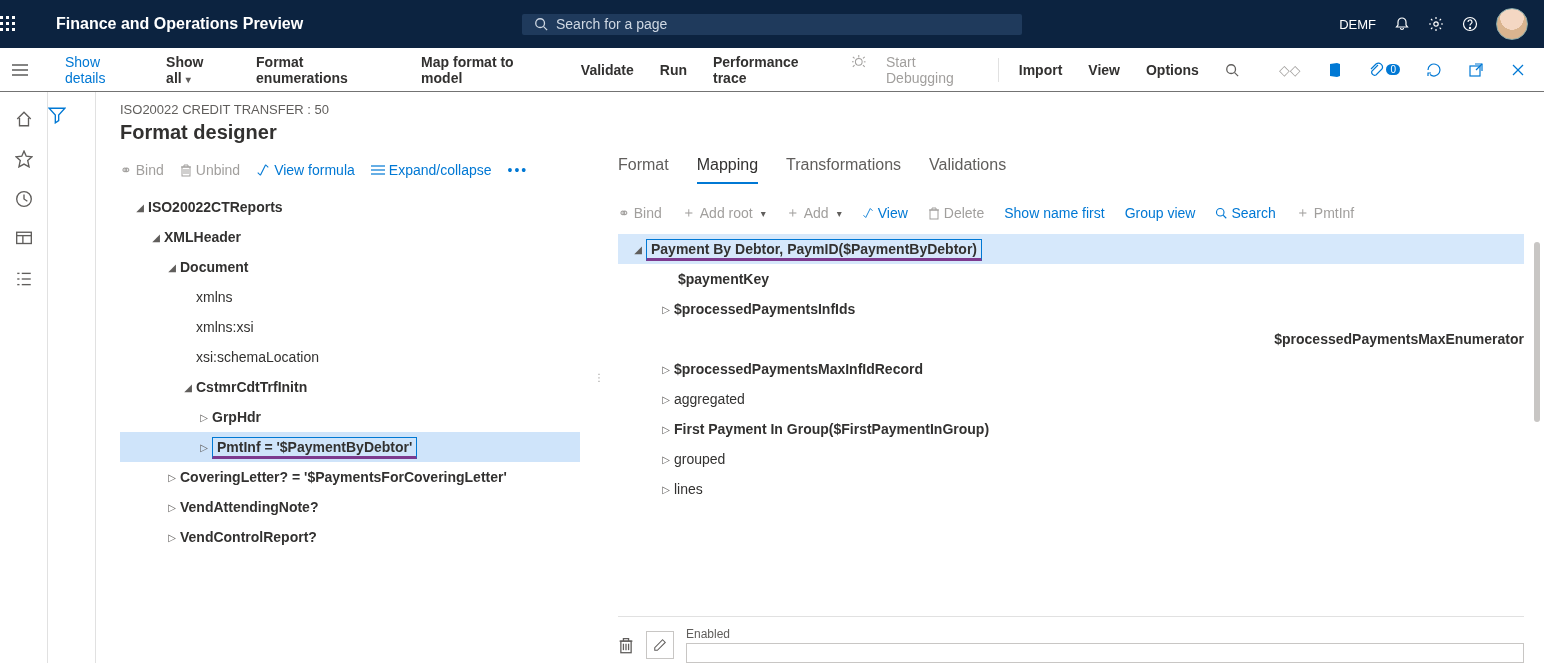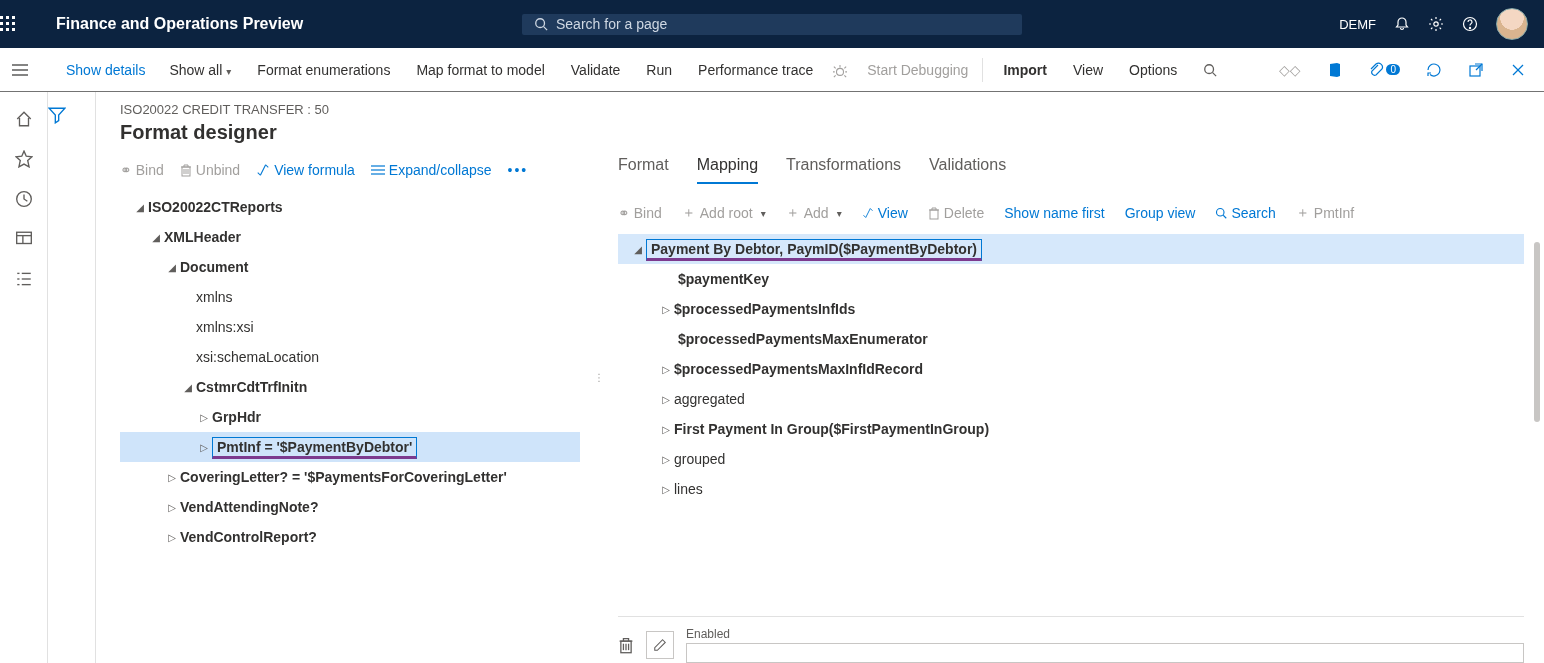--- a/index.html
+++ b/index.html
@@ -8,21 +8,21 @@
   .topbar .waffle { width: 48px; text-align: center; font-size: 16px; }
   .topbar .title { font-size: 16px; font-weight: 600; margin-left: 8px; white-space: nowrap; }
   .topbar .search { margin-left: auto; margin-right: auto; position: absolute; left: 50%; transform: translateX(-50%); background: #1f3a5c; height: 21px; width: 500px; border-radius: 2px; display: flex; align-items: center; padding: 0 12px; color: #cfd8e3; }
   .topbar .search svg { margin-right: 8px; flex-shrink:0; }
   .topbar .right { margin-left: auto; display: flex; align-items: center; gap: 18px; padding-right: 16px; }
   .topbar .right .txt { font-size: 13px; }
   .topbar .avatar { width: 32px; height: 32px; border-radius: 50%; background: radial-gradient(circle at 50% 30%, #f4d7c3 45%, #d9b48f 46%); border:1px solid #8aa; }
   .cmdbar { height: 44px; border-bottom: 1px solid #737373; display: flex; align-items: center; padding: 0 12px; gap: 14px; font-size: 14px; }
   .cmdbar .menu-btn { width: 36px; text-align:center; }
   .cmdbar .link { color: #0078d4; cursor:pointer; padding: 6px 4px; }
-  .cmdbar .item { color: #323130; cursor:pointer; padding: 6px 6px; }
+  .cmdbar .item { color: #323130; cursor:pointer; padding: 6px 6px; font-weight: bold; }
   .cmdbar .disabled { color: #a19f9d; }
   .cmdbar .sep { width:1px; height:24px; background:#e1e1e1; }
   .cmdbar .spacer { flex:1; }
   .cmdbar .iconbtn { color:#605e5c; padding:4px 6px; display:flex; align-items:center; }
   .cmdbar .badge { background:#0078d4;color:#fff;border-radius:8px;font-size:10px;padding:0 4px;margin-left:2px;}
   .mainrow { display: flex; height: calc(663px - 48px - 44px); }
   .leftrail { width: 48px; border-right: 1px solid #e1e1e1; display:flex; flex-direction:column; align-items:center; gap:22px; padding-top:18px; color:#605e5c; }
   .filtercol { width: 48px; border-right: 1px solid #e1e1e1; padding-top:14px; text-align:center; color:#0078d4; }
   .content { flex:1; display:flex; }
   .leftpanel { width: 500px; padding: 10px 0 0 24px; border-right:0; }
@@ -112,21 +112,21 @@
         <line x1="0" y1="12" x2="16" y2="12"></line>
       </svg>
   </div>
   <span class="link">Show details</span>
   <span class="item chev">Show all</span>
   <span class="item">Format enumerations</span>
   <span class="item">Map format to model</span>
   <span class="item">Validate</span>
   <span class="item">Run</span>
   <span class="item">Performance trace</span>
-  <span class="disabled" style="display:flex;align-items:flex-end;gap:20px;">
+  <span class="disabled" style="display:flex;align-items:flex-start;gap:20px;">
     <svg width="14" height="14" viewBox="0 0 16 16" fill="none" stroke="#a19f9d" stroke-width="1.2">
         <circle cx="8" cy="9" r="4"></circle>
         <line x1="8" y1="1" x2="8" y2="4"></line>
         <line x1="3" y1="5" x2="1" y2="3"></line>
         <line x1="13" y1="5" x2="15" y2="3"></line>
         <line x1="2" y1="9" x2="0" y2="9"></line>
         <line x1="14" y1="9" x2="16" y2="9"></line>
         <line x1="3" y1="13" x2="1" y2="15"></line>
         <line x1="13" y1="13" x2="15" y2="15"></line>
       </svg>
@@ -363,21 +363,21 @@
           <span class="arr">◢</span>
           <span style="display:inline-block;border-radius:8px;"><span class="bold boxed underline">Payment By Debtor, PaymID($PaymentByDebtor)</span></span>
         </div>
         <div class="treerow" style="padding-left:60px;">
             <span class="bold">$paymentKey</span>
           </div>
         <div class="treerow" style="padding-left:40px;">
             <span class="arr">▷</span>
             <span class="bold">$processedPaymentsInfIds</span>
           </div>
-        <div class="treerow" style="padding-left:60px;">
+        <div class="treerow" style="padding-left:60px;justify-content:flex-end;">
             <span class="bold">$processedPaymentsMaxEnumerator</span>
           </div>
         <div class="treerow" style="padding-left:40px;">
             <span class="arr">▷</span>
             <span class="bold">$processedPaymentsMaxInfIdRecord</span>
           </div>
         <div class="treerow" style="padding-left:40px;">
             <span class="arr">▷</span>
             <span>aggregated</span>
           </div>

